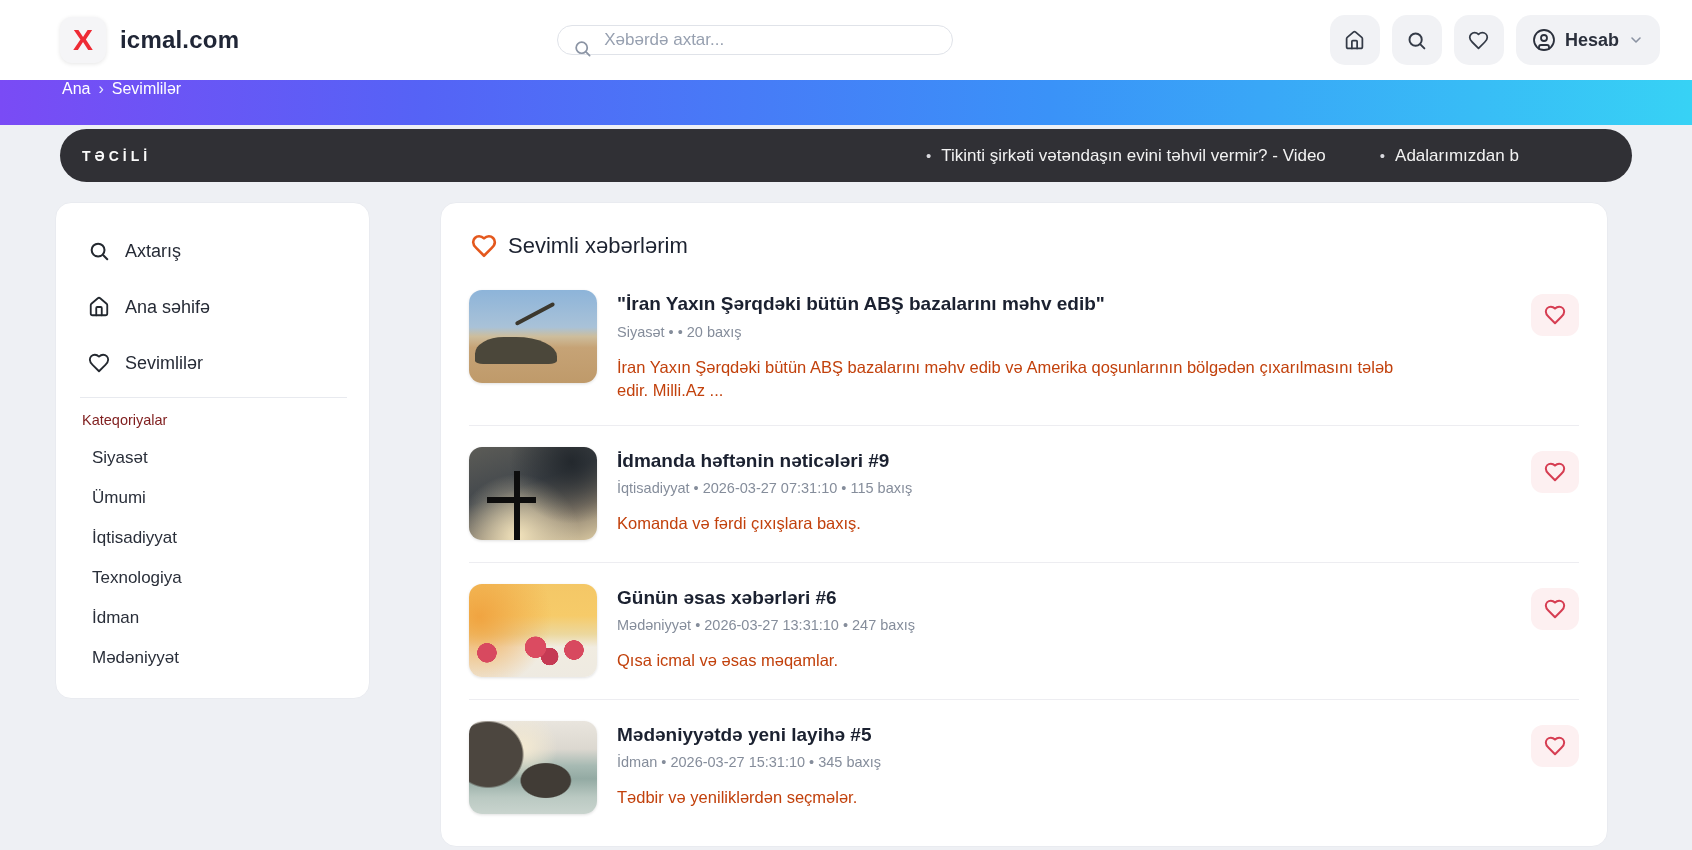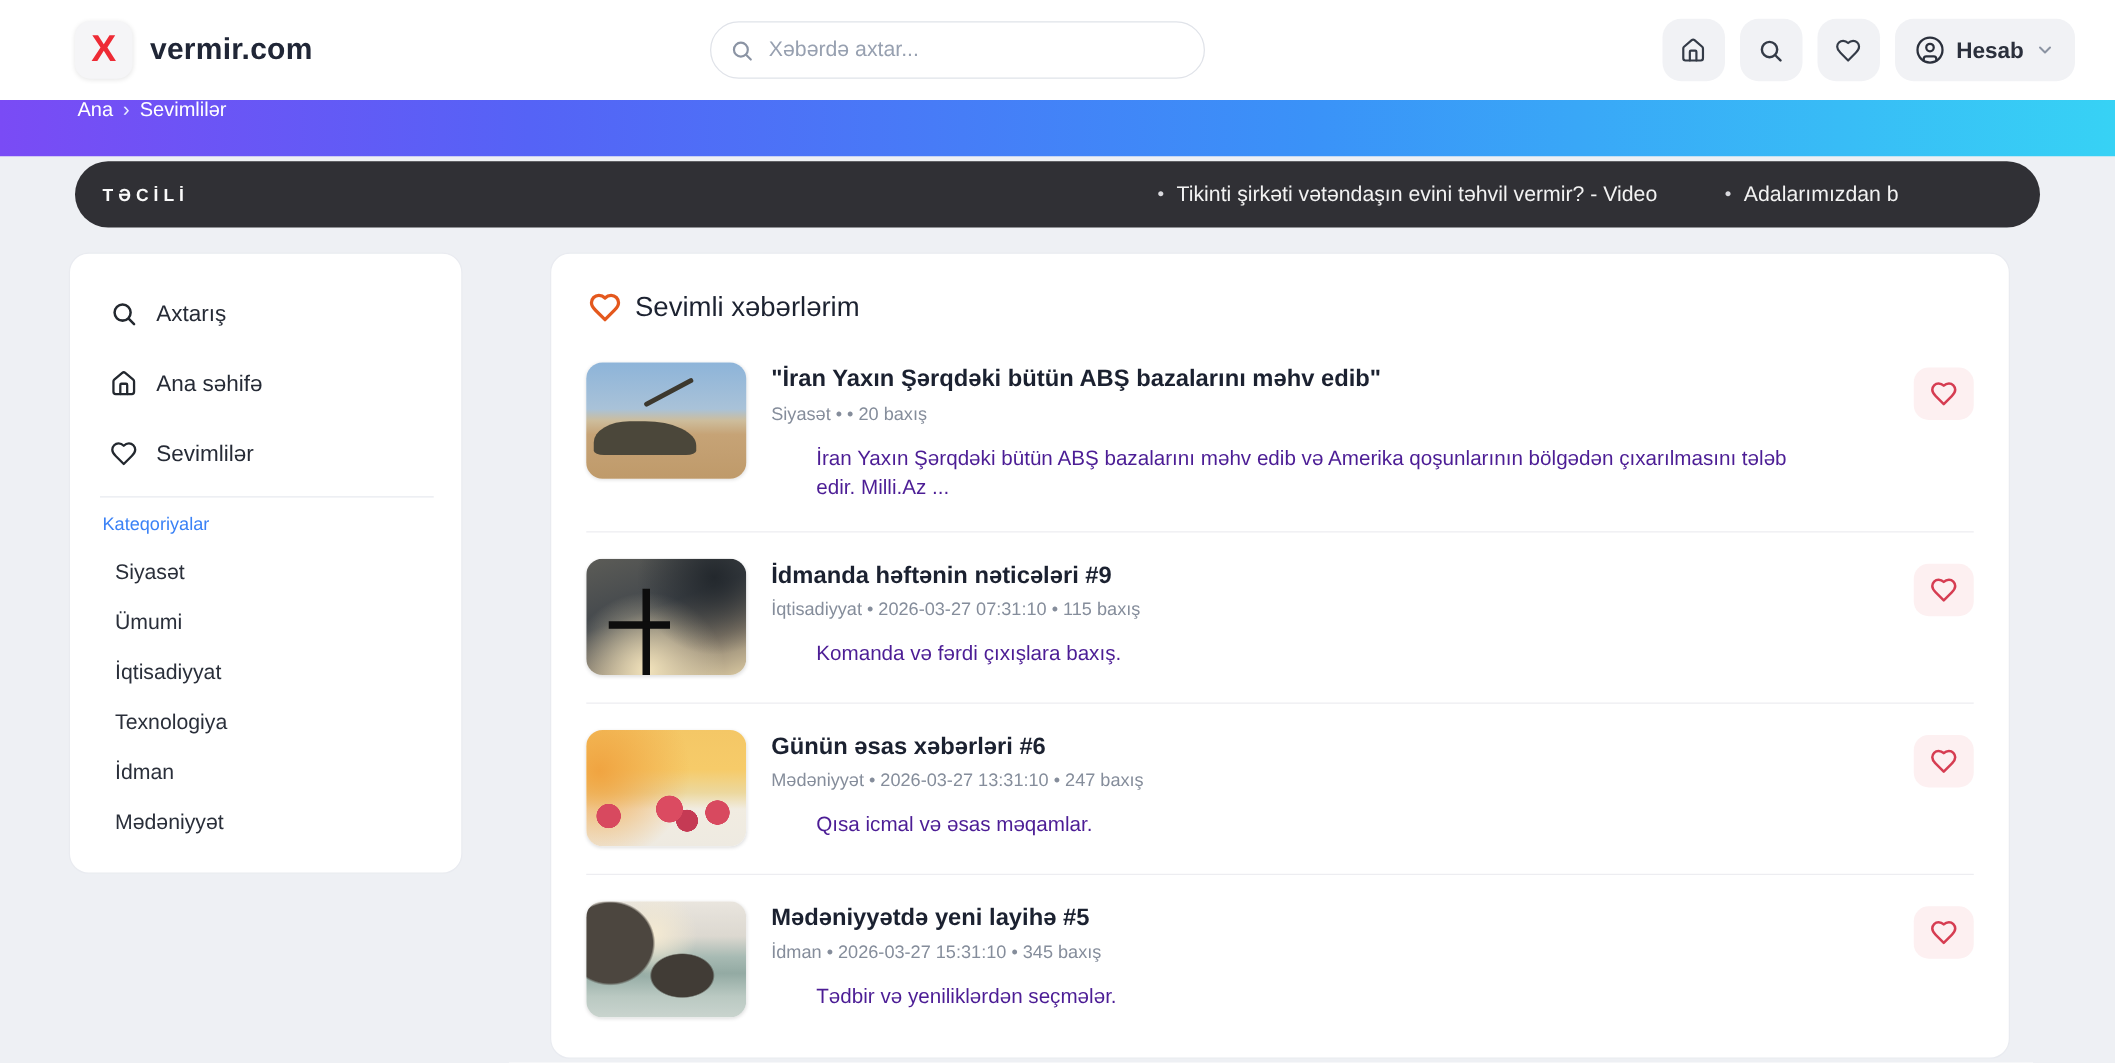--- a/index.html
+++ b/index.html
@@ -22,21 +22,21 @@
     width:46px; height:46px; border-radius:12px;
     background:#f5f5f7; box-shadow:0 1px 4px rgba(0,0,0,.10);
     display:flex; align-items:center; justify-content:center;
     font-size:30px; font-weight:700; color:#ee2b35;
   }
   .site-name { font-size:24px; font-weight:700; color:#202636; letter-spacing:.2px; }
 
   .search-wrap { position:relative; width:396px; margin-left:318px; }
   .search-wrap .s-icon { position:absolute; left:16px; top:14px; color:#8b94a4; }
   .search-input {
-    width:100%; height:46px; border-radius:23px;
+    width:100%; height:30px; border-radius:23px;
     border:1px solid #e0e3e9; outline:none; background:#fff;
     padding:0 18px 0 46px; font-size:17px; color:#737373;
     font-family:"Liberation Sans", sans-serif;
   }
   .search-input::placeholder { color:#97a0b0; }
 
   .header-actions { margin-left:auto; display:flex; align-items:center; gap:12px; }
   .icon-btn {
     width:50px; height:50px; border:none; border-radius:15px;
     background:#f1f2f5; color:#343b47; cursor:pointer;
@@ -89,21 +89,21 @@
     background:#ffffff; border:1px solid #e9ebf0; border-radius:16px;
     padding:26px 22px 20px 24px;
   }
   .nav-item {
     display:flex; align-items:center; gap:15px;
     height:44px; margin-bottom:12px; cursor:pointer;
     font-size:18px; color:#262b36; border-radius:10px; padding:0 8px;
   }
   .nav-item .nv-icon { color:#23282f; }
   .side-divider { border-top:1px solid #e8eaef; margin:8px 0 14px 0; }
-  .cat-label { font-size:14.5px; color:#3b82f6; margin:0 0 10px 2px; }
+  .cat-label { font-size:14.5px; color:#7f1d1d; margin:0 0 10px 2px; }
   .cat-item {
     display:block; font-size:17px; color:#2a2f3a; text-decoration:none;
     padding:10px 0 10px 12px; cursor:pointer; border-radius:8px;
   }
 
   .main-card {
     flex:1; background:#ffffff; border:1px solid #e9ebf0; border-radius:16px;
     padding:26px 28px 10px 28px; min-height:640px;
   }
   .panel-title { display:flex; align-items:center; gap:11px; margin:4px 0 10px 2px; }
@@ -158,41 +158,40 @@
       radial-gradient(circle at 42% 28%, #f4ead2 0, rgba(244,234,210,0) 35%),
       linear-gradient(180deg,#e9e5de 0%,#dcd8d0 30%,#a7bab3 48%,#93aaa3 62%,#bac9c2 82%,#c9d4ce 100%);
   }
 
   .news-body { flex:1; padding-top:2px; min-width:0; }
   .news-title {
     font-size:19px; font-weight:700; color:#1b2130; cursor:pointer; line-height:1.25;
   }
   .news-meta { font-size:14.5px; color:#858d9b; margin-top:8px; }
   .news-desc {
-    font-size:16.5px; color:#4c1d95; margin-top:16px; line-height:1.42;
+    font-size:16.5px; color:#c2410c; margin-top:16px; line-height:1.42;
     max-width:810px;
-    margin-left:36px;
   }
   .fav-btn {
     width:48px; height:42px; flex-shrink:0; align-self:flex-start; margin-top:4px;
     border:none; border-radius:12px; background:#fdf0f1; cursor:pointer;
     display:flex; align-items:center; justify-content:center; color:#d63d52;
   }
 </style>
 </head>
 <body>
 
 <div class="page">
 
   <header class="header">
     <div class="brand">
       <div class="logo-tile">
         <span>X</span>
       </div>
-      <div class="site-name">vermir.com</div>
+      <div class="site-name">icmal.com</div>
     </div>
 
     <div class="search-wrap">
       <span class="s-icon">
         <svg width="19" height="19" viewBox="0 0 24 24" fill="none" stroke="currentColor" stroke-width="2.2" stroke-linecap="round">
             <circle cx="11" cy="11" r="7"></circle>
             <path d="m21 21-4.3-4.3"></path>
           </svg>
       </span>
       <input class="search-input" type="text" placeholder="Xəbərdə axtar..." style="">

